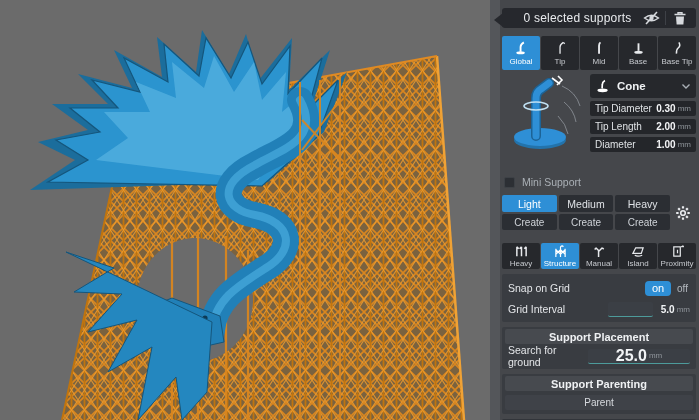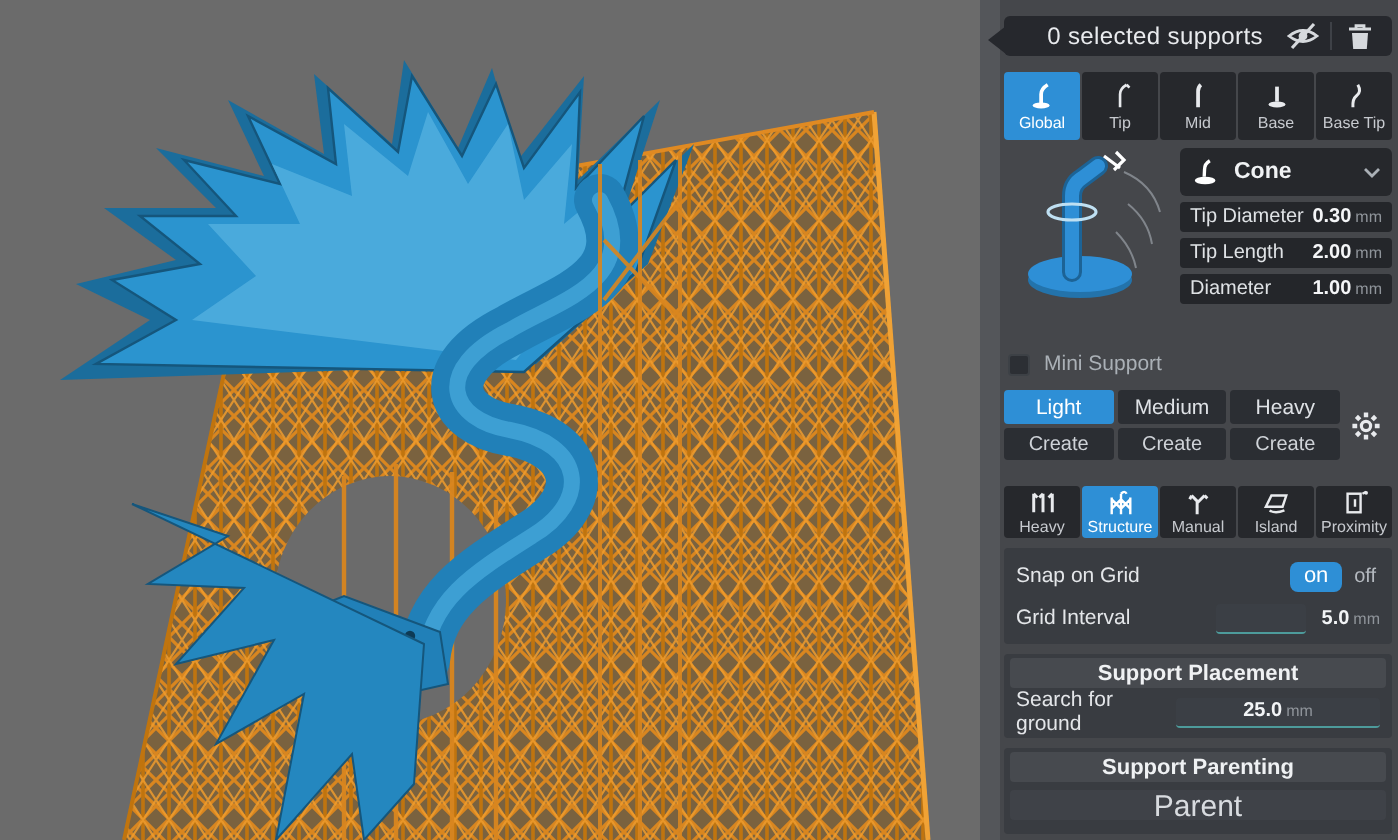--- a/index.html
+++ b/index.html
@@ -68,25 +68,25 @@
   .crow { display:flex; align-items:center; height:18px; margin-top:3px; padding:0 3px; }
   .crow .clabel { flex:1; color:#e4e6e9; font-size:10.5px; }
   .pillbtn { min-width:26px; height:15px; border:none; border-radius:4px; font-size:11px;
     cursor:pointer; font-family:inherit; }
   .pillbtn.on { background:#2e8fd6; color:#fff; margin-right:6px; }
   .offtxt { color:#b4b9bf; font-size:10px; cursor:pointer; padding-right:2px; }
   .inputbox { background:#3b3f45; border-bottom:1px solid #4d9b9b; border-radius:2px; height:15px;
     display:flex; align-items:center; justify-content:center; cursor:text; }
   .inputbox.small { width:45px; margin-right:8px; }
   .inputbox.wide { width:102px; }
-  .ival { color:#f2f4f6; font-size:10px; font-weight:bold; }
+  .ival { color:#f2f4f6; font-size:16px; font-weight:bold; }
   .iunit { color:#8f949a; font-size:8px; margin-left:2px; }
   .freeval { color:#f2f4f6; font-size:10px; font-weight:bold; }
   .parentbtn { width:100%; height:15px; margin-top:4px; background:#3f4248; border:none; border-radius:2px;
-    color:#d8dbdf; font-size:15px; cursor:pointer; font-family:inherit;text-align:center; }
+    color:#d8dbdf; font-size:10px; cursor:pointer; font-family:inherit;text-align:center; }
   .bracing { background:#32353a; flex:1; }
 
   svg.icon { display:block; }
 </style>
 </head>
 <body>
 
 <div class="app">
 
   <div class="viewport">

